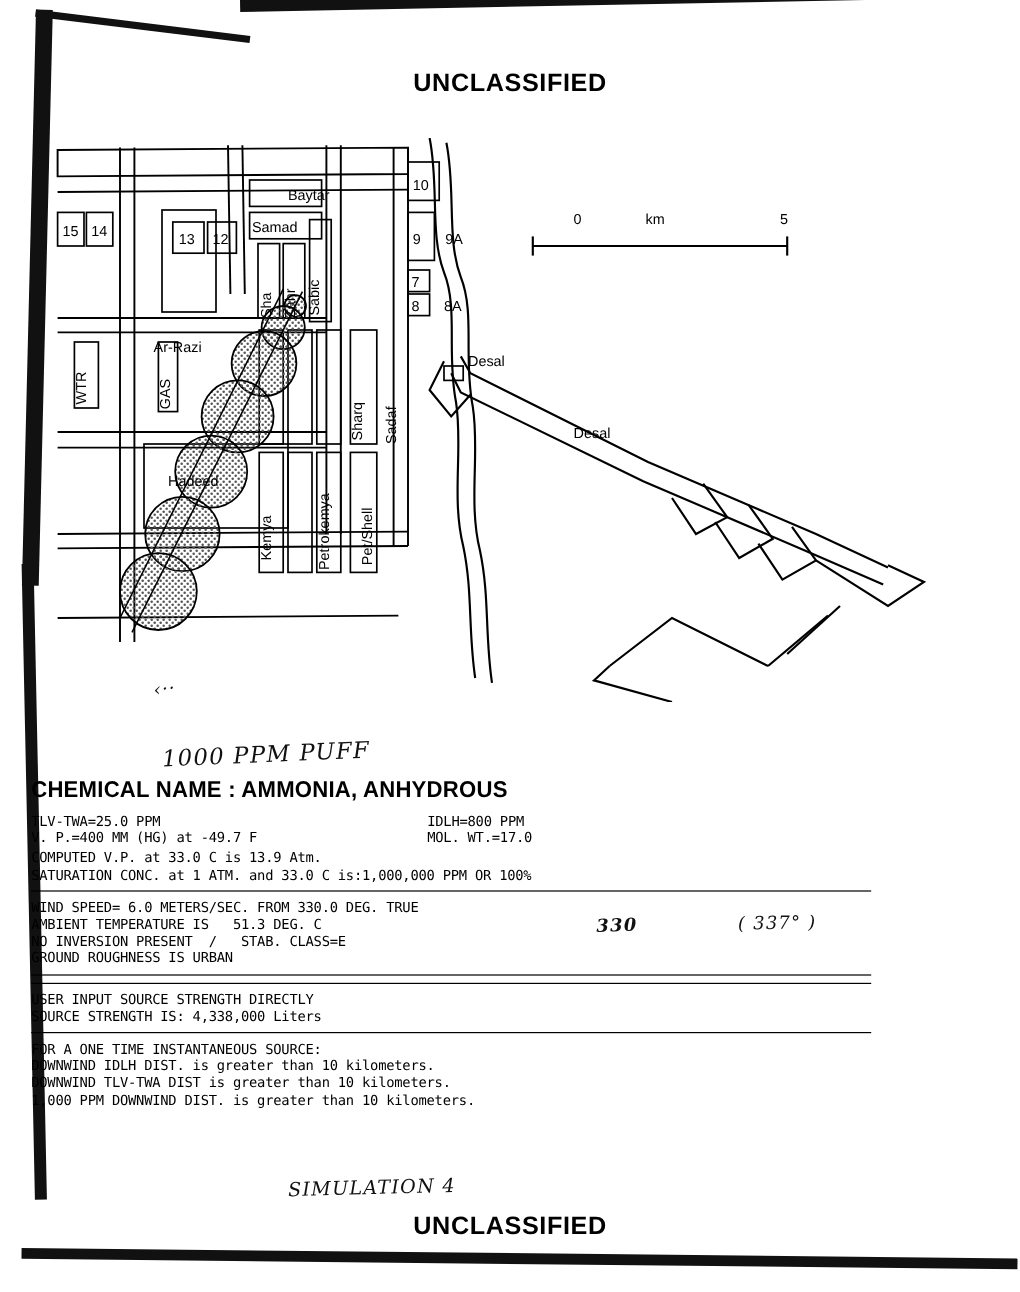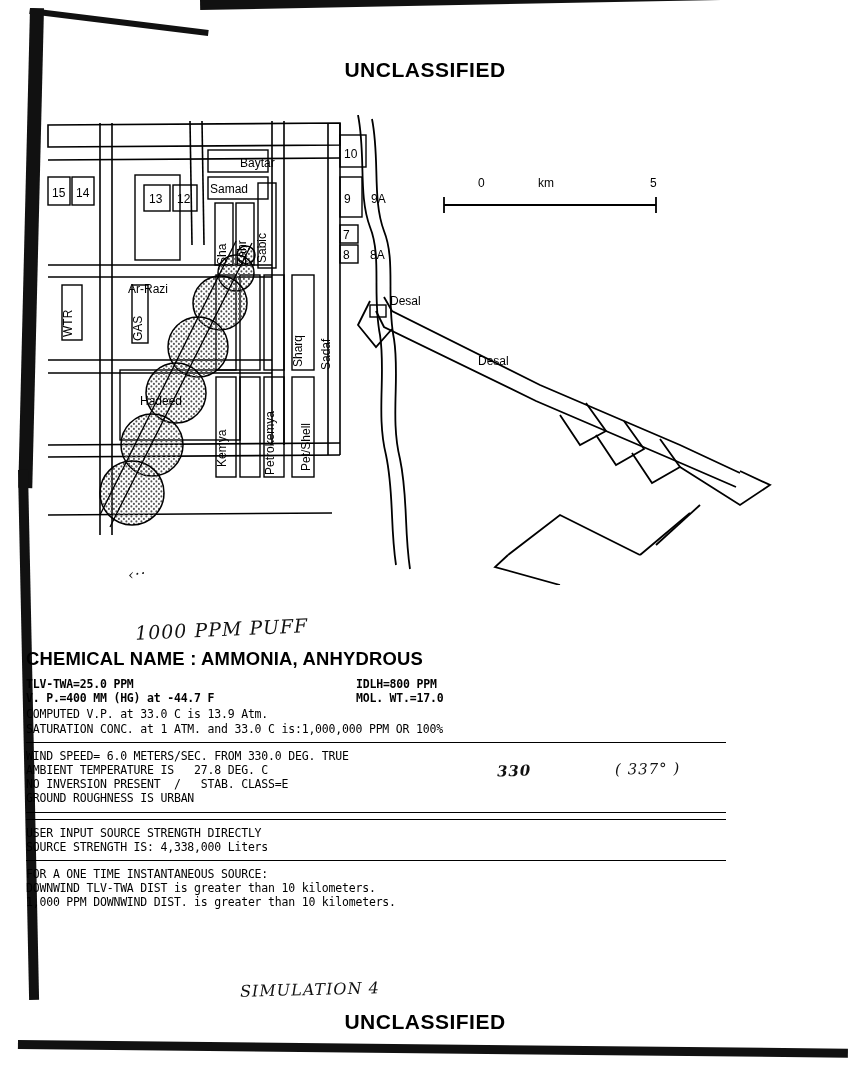--- a/index.html
+++ b/index.html
@@ -41,21 +41,21 @@
   #report{position:absolute;left:26px;top:648px;width:700px;}
   .chemline{font-family:"Liberation Sans",sans-serif;font-weight:bold;
             font-size:19px;letter-spacing:.2px;margin:0 0 7px 0;
             transform:scaleX(.97);transform-origin:left;}
   .mono{font-family:"DejaVu Sans Mono",monospace;font-size:11.5px;
         line-height:14.2px;white-space:pre;letter-spacing:-.2px;}
   .rule{border-top:1px solid #000;margin:6px 0 6px 0;width:700px;}
   .rowflex{display:flex;}
   .col-a{width:330px;}
   .col-b{width:300px;}
-  .sect{margin-bottom:2px;font-weight:bold;}
+  .sect{margin-bottom:2px;}
 </style>
 </head>
 <body>
 
 <div id="page">
 
   <div class="edge-top"></div>
   <div class="edge-top2"></div>
   <div class="edge-left-bar"></div>
   <div class="edge-left-bar2"></div>
@@ -202,48 +202,49 @@
 
   <div class="hand" id="hand-puff">1000 PPM PUFF</div>
 
   <div id="report">
 
     <div class="chemline">CHEMICAL NAME : AMMONIA, ANHYDROUS</div>
 
     <div class="rowflex sect">
       <div class="col-a">
         <div class="mono">TLV-TWA=25.0 PPM</div>
-        <div class="mono">V. P.=400 MM (HG) at -44.7 F</div>
+        <div class="mono">V. P.=400 MM (HG) at -49.7 F</div>
       </div>
       <div class="col-b">
         <div class="mono">IDLH=800 PPM</div>
         <div class="mono">MOL. WT.=17.0</div>
       </div>
     </div>
     <div class="mono">COMPUTED V.P. at 33.0 C is 13.9 Atm.</div>
     <div class="mono">SATURATION CONC. at 1 ATM. and 33.0 C is:1,000,000 PPM OR 100%</div>
 
     <div class="rule"></div>
 
     <div class="mono">WIND SPEED= 6.0 METERS/SEC. FROM 330.0 DEG. TRUE</div>
-    <div class="mono">AMBIENT TEMPERATURE IS   27.8 DEG. C</div>
+    <div class="mono">AMBIENT TEMPERATURE IS   51.3 DEG. C</div>
     <div class="mono">NO INVERSION PRESENT  /   STAB. CLASS=E</div>
     <div class="mono">GROUND ROUGHNESS IS URBAN</div>
 
     <div class="rule"></div>
 
 
     <div class="rule"></div>
 
     <div class="mono">USER INPUT SOURCE STRENGTH DIRECTLY</div>
     <div class="mono">SOURCE STRENGTH IS: 4,338,000 Liters</div>
 
     <div class="rule"></div>
 
     <div class="mono">FOR A ONE TIME INSTANTANEOUS SOURCE:</div>
+    <div class="mono">DOWNWIND IDLH DIST. is greater than 10 kilometers.</div>
     <div class="mono">DOWNWIND TLV-TWA DIST is greater than 10 kilometers.</div>
     <div class="mono">1,000 PPM DOWNWIND DIST. is greater than 10 kilometers.</div>
   </div>
 
   <div class="hand" id="hand-330">330</div>
   <div class="hand" id="hand-deg">( 337° )</div>
 
   <div class="hand" id="hand-sim">SIMULATION  4</div>
 
   <div class="hdr" id="ftr-bottom">UNCLASSIFIED</div>

